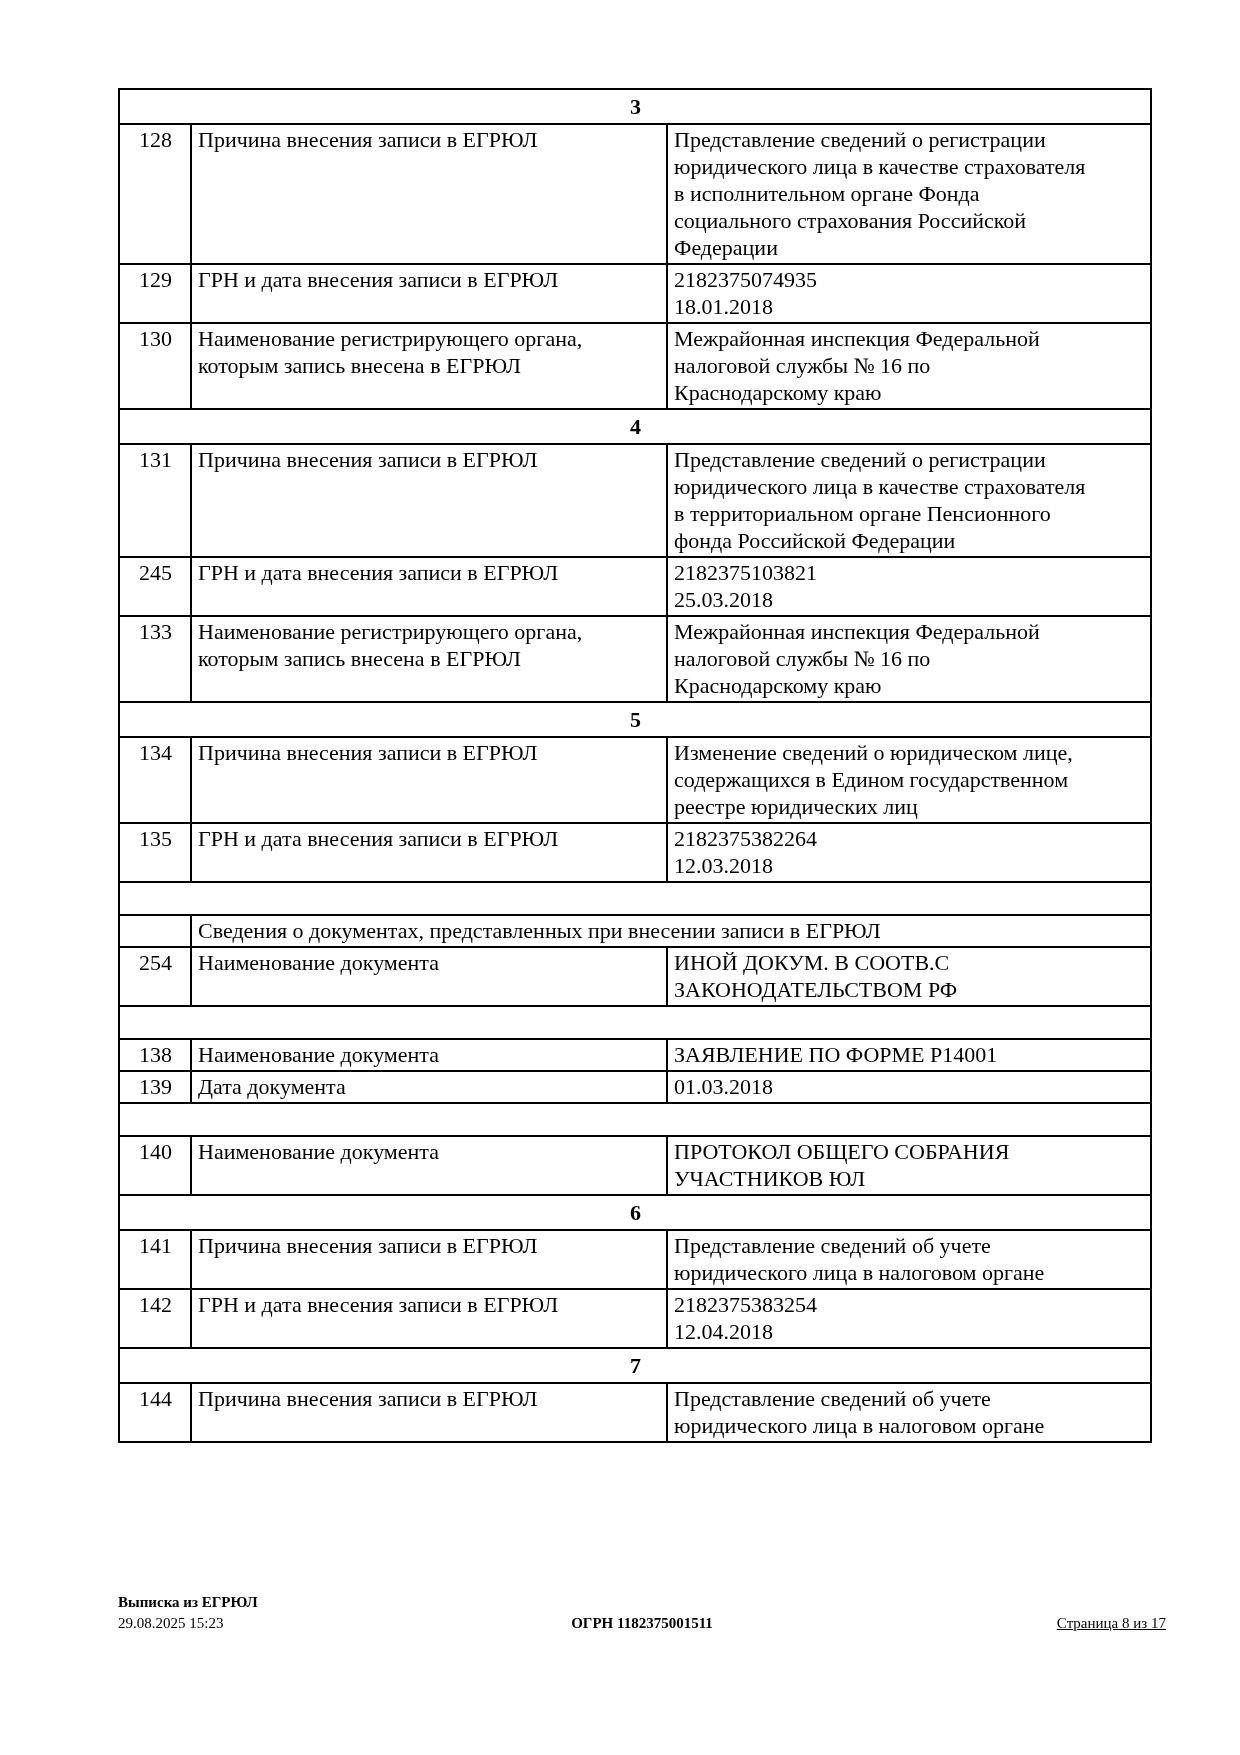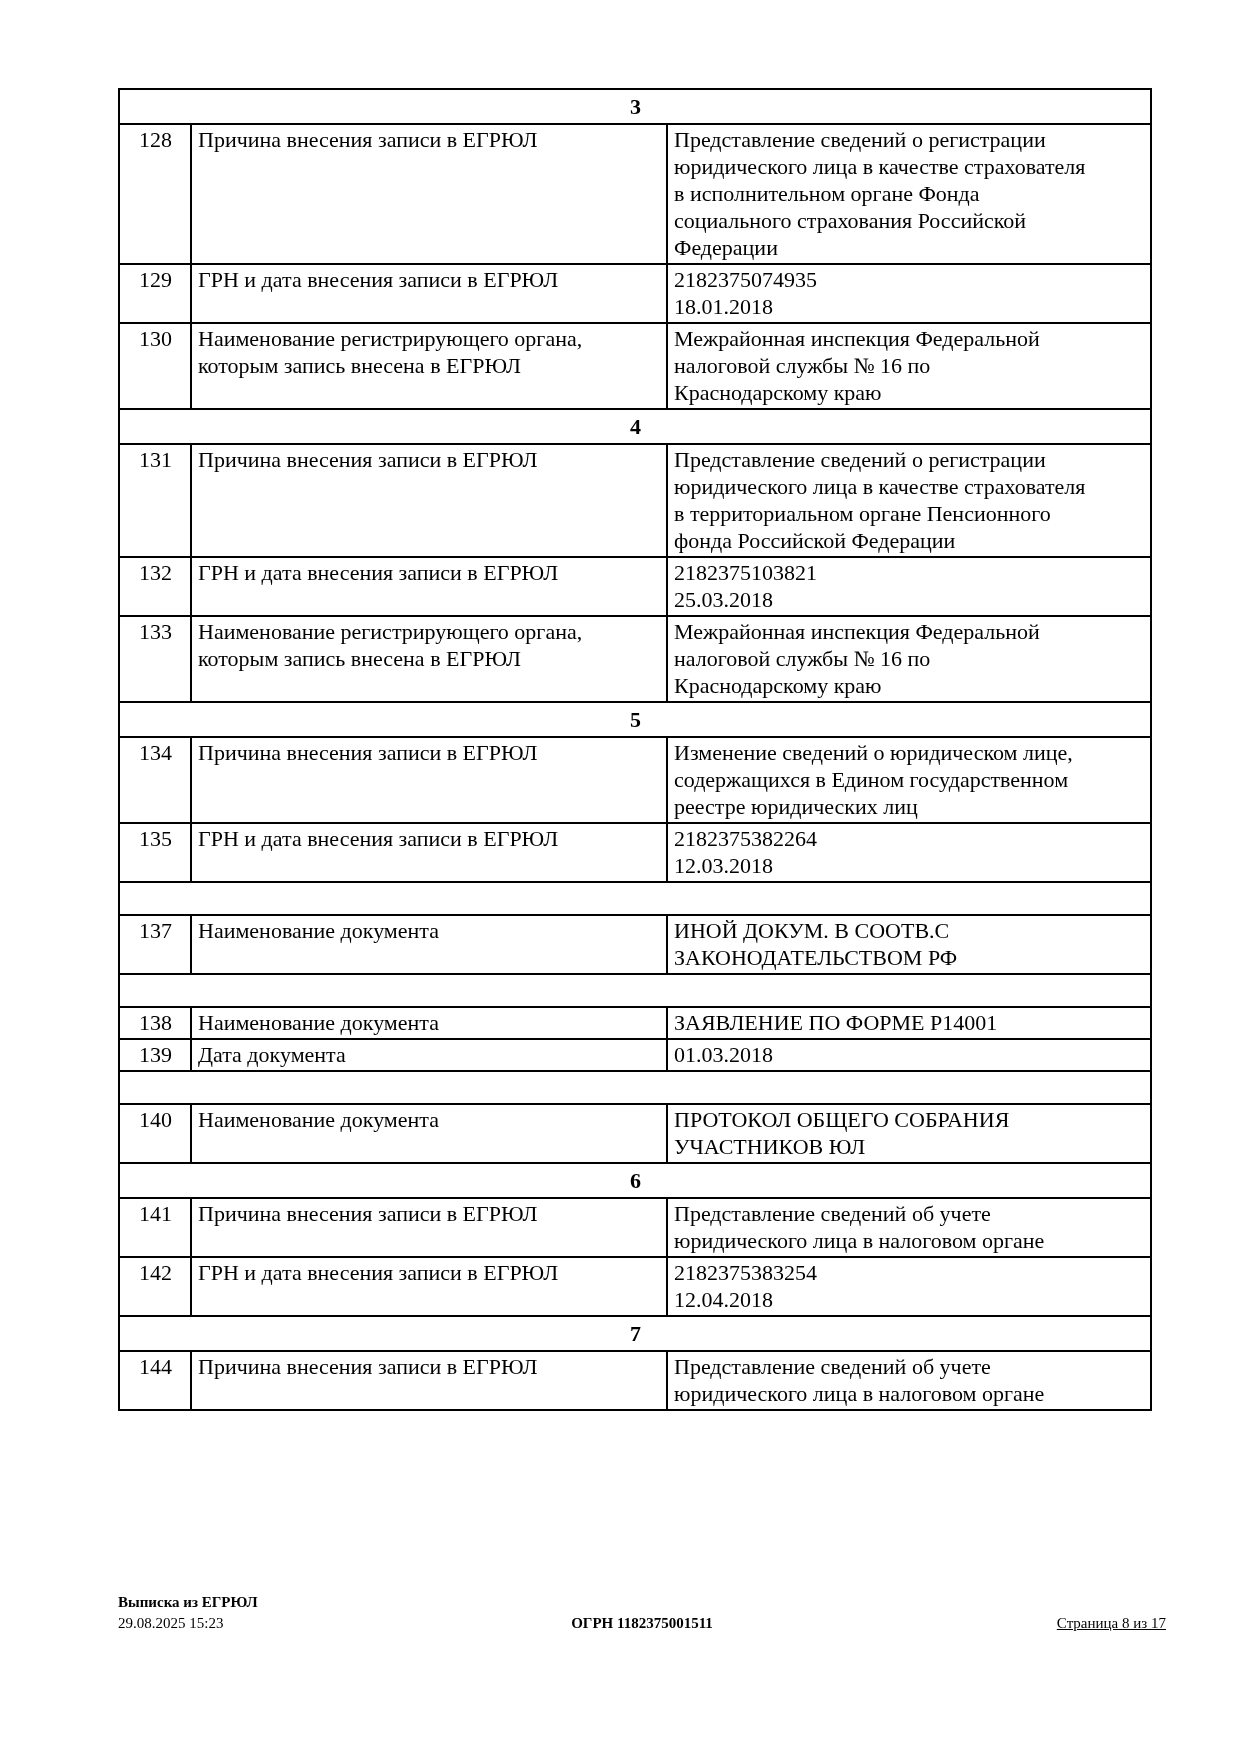--- a/index.html
+++ b/index.html
@@ -99,21 +99,21 @@
     </tr>
     <tr>
       <td class="num">131</td>
       <td>Причина внесения записи в ЕГРЮЛ</td>
       <td>Представление сведений о регистрации
 юридического лица в качестве страхователя
 в территориальном органе Пенсионного
 фонда Российской Федерации</td>
     </tr>
     <tr>
-      <td class="num">132</td>
+      <td class="num">245</td>
       <td>ГРН и дата внесения записи в ЕГРЮЛ</td>
       <td>2182375103821
 25.03.2018</td>
     </tr>
     <tr>
       <td class="num">133</td>
       <td>Наименование регистрирующего органа,
 которым запись внесена в ЕГРЮЛ</td>
       <td>Межрайонная инспекция Федеральной
 налоговой службы № 16 по
@@ -132,21 +132,25 @@
     <tr>
       <td class="num">135</td>
       <td>ГРН и дата внесения записи в ЕГРЮЛ</td>
       <td>2182375382264
 12.03.2018</td>
     </tr>
     <tr class="spacer">
       <td colspan="3"></td>
     </tr>
     <tr>
-      <td class="num">137</td>
+      <td class="num"></td>
+      <td colspan="2">Сведения о документах, представленных при внесении записи в ЕГРЮЛ</td>
+    </tr>
+    <tr>
+      <td class="num">254</td>
       <td>Наименование документа</td>
       <td>ИНОЙ ДОКУМ. В СООТВ.С
 ЗАКОНОДАТЕЛЬСТВОМ РФ</td>
     </tr>
     <tr class="spacer">
       <td colspan="3"></td>
     </tr>
     <tr>
       <td class="num">138</td>
       <td>Наименование документа</td>

